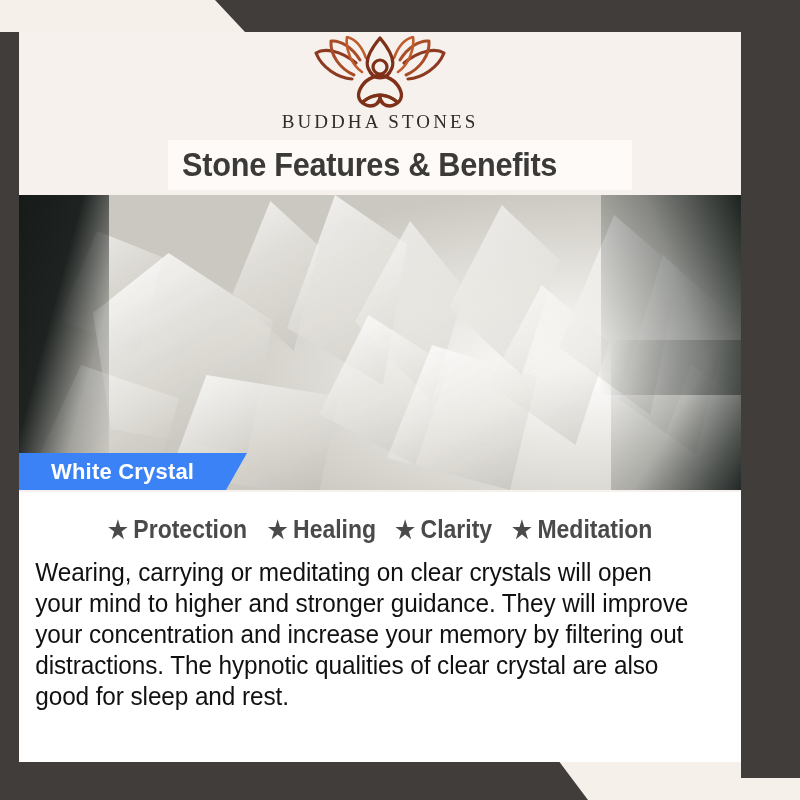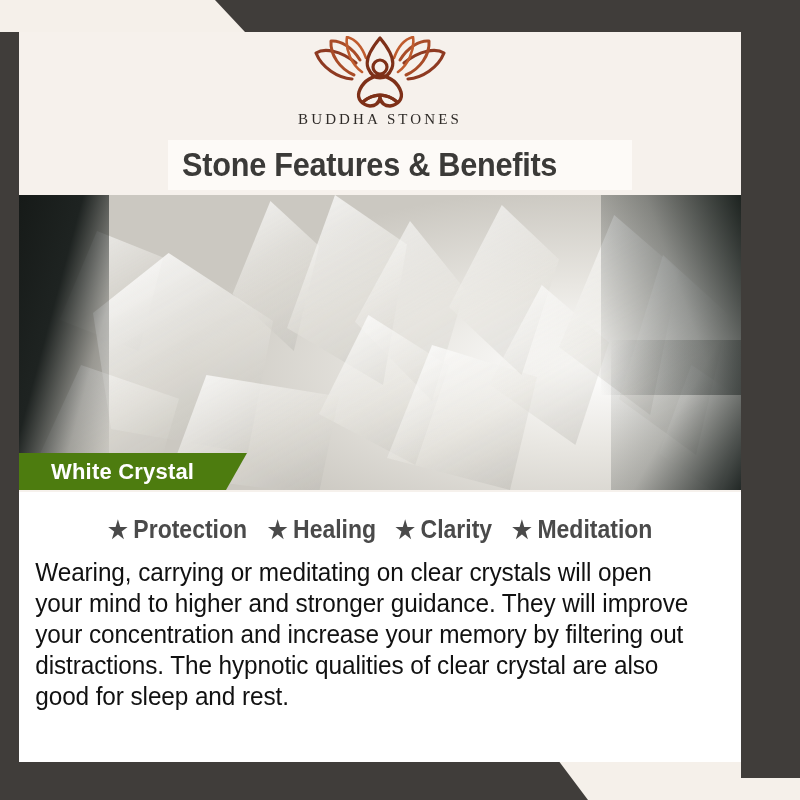--- a/index.html
+++ b/index.html
@@ -40,21 +40,21 @@
 
   
   .logo-wrap {
     position:absolute; left:0; top:0; width:722px; height:108px;
     display:flex; flex-direction:column; align-items:center; justify-content:flex-start;
     padding-top:4px;
   }
   .logo-mark { width:160px; height:74px; display:block; }
   .logo-word {
     font-family:"Liberation Serif", serif;
-    font-size:15px; letter-spacing:3.1px; color:#2f2b28;
+    font-size:19px; letter-spacing:3.1px; color:#2f2b28;
     font-weight:400; margin-top:1px;
   }
 
   
   .title-strip {
     position:absolute; left:149px; top:108px; width:464px; height:50px;
     background:#fdfaf7;
     display:flex; align-items:center; 
   }
   .title-text {
@@ -91,21 +91,21 @@
   }
   .shard {
     position:absolute;
     background:linear-gradient(150deg, rgba(255,255,255,0.96), rgba(232,230,224,0.55) 55%, rgba(176,174,168,0.5));
     box-shadow:0 0 14px rgba(255,255,255,0.5);
   }
 
   
   .badge {
     position:absolute; left:0; top:258px; height:37px; width:228px;
-    background:#4d7c0f;
+    background:#3b82f6;
     clip-path:polygon(0 0, 228px 0, 207px 37px, 0 37px);
     display:flex; align-items:center;
   }
   .badge-text {
     color:#ffffff; font-size:22px; font-weight:bold;
     padding-left:32px; letter-spacing:0.2px;
     font-family:"Liberation Sans", sans-serif;
   }
 
   

